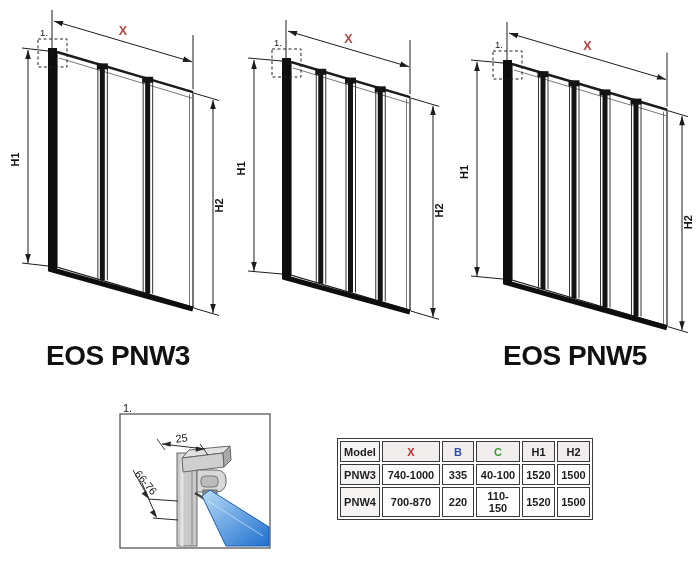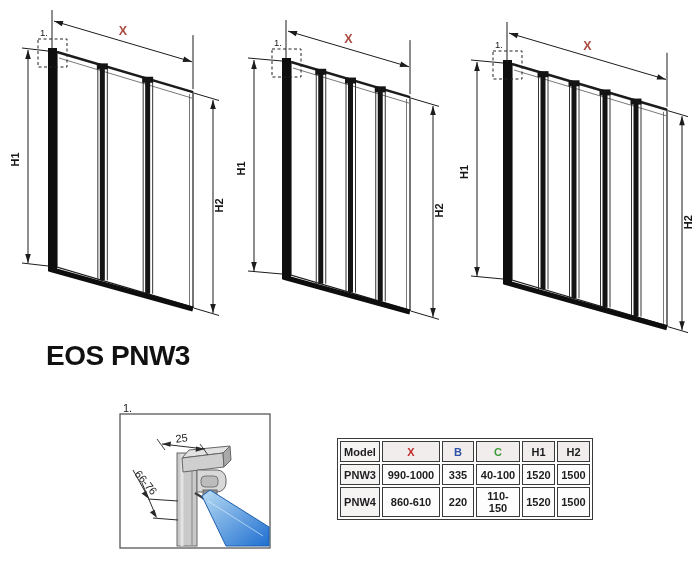--- a/index.html
+++ b/index.html
@@ -155,20 +155,21 @@
       <text x="8" y="172" fill="#161616" font-size="11" font-weight="700" text-anchor="middle" transform="rotate(-90 8 172)">H1</text>
       <line x1="208" y1="110.725" x2="228" y2="116.625" stroke="#1c1c1c" stroke-width="1"></line>
       <line x1="208" y1="326.725" x2="228" y2="332.625" stroke="#1c1c1c" stroke-width="1"></line>
       <line x1="222" y1="116.14999999999999" x2="222" y2="330.15000000000003" stroke="#1c1c1c" stroke-width="1"></line>
       <polygon points="222,330.15000000000003 224.8,321.15000000000003 219.2,321.15000000000003" fill="#1c1c1c"></polygon>
       <polygon points="222,116.14999999999999 219.2,125.14999999999999 224.8,125.14999999999999" fill="#1c1c1c"></polygon>
       <text x="232" y="222.15" fill="#161616" font-size="11" font-weight="700" text-anchor="middle" transform="rotate(-90 232 222.15)">H2</text>
     </svg>
 
   <div id="mlabel-0" class="model-label">EOS PNW3</div>
+  <div id="mlabel-2" class="model-label">EOS PNW5</div>
 
   <svg id="detail-svg" viewBox="0 0 190 161">
     <defs>
       <linearGradient id="gg" x1="0" y1="0" x2="1" y2="1">
         <stop offset="0" stop-color="#b9dcf4"></stop>
         <stop offset="1" stop-color="#1f6fd0"></stop>
       </linearGradient>
     </defs>
     <text x="28" y="12" font-size="11" fill="#222">1.</text>
     <rect x="25" y="14" width="150" height="134" fill="none" stroke="#4a4a4a" stroke-width="1.2"></rect>
@@ -225,29 +226,29 @@
         <th style="color: rgb(194, 42, 42);">X</th>
         <th style="color: rgb(44, 79, 168);">B</th>
         <th style="color: rgb(60, 154, 53);">C</th>
         <th style="color: rgb(29, 29, 29);">H1</th>
         <th style="color: rgb(29, 29, 29);">H2</th>
       </tr>
     </thead>
     <tbody>
       <tr>
         <td>PNW3</td>
-        <td>990-1000</td>
+        <td>740-1000</td>
         <td>335</td>
         <td>40-100</td>
         <td>1520</td>
         <td>1500</td>
       </tr>
       <tr>
         <td>PNW4</td>
-        <td>860-610</td>
+        <td>700-870</td>
         <td>220</td>
         <td>110-150</td>
         <td>1520</td>
         <td>1500</td>
       </tr>
     </tbody>
   </table>
 </div>
 
 </body></html>

